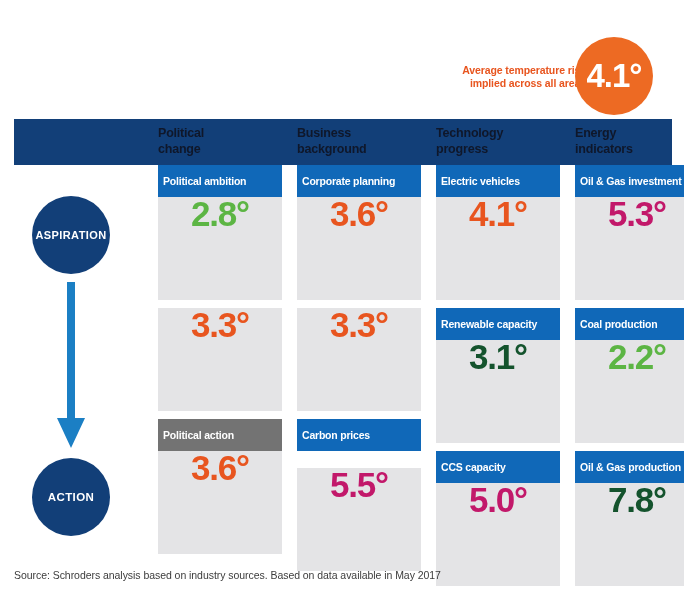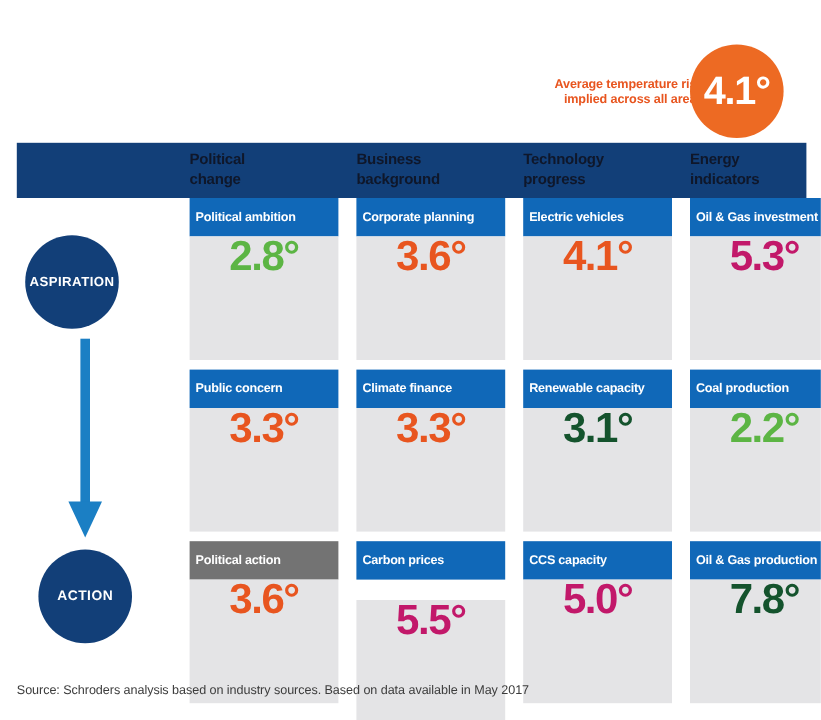--- a/index.html
+++ b/index.html
@@ -64,21 +64,21 @@
     display: flex;
     align-items: center;
     justify-content: center;
   }
   .rail-circle span {
     color: #ffffff;
     font-size: 11px;
     font-weight: bold;
     letter-spacing: 0.4px;
   }
-  #circle-aspiration { left: 21px; top: 196px; text-align: right; }
+  #circle-aspiration { left: 32px; top: 196px; text-align: right; }
   #circle-action     { left: 32px; top: 458px; }
   #circle-action span { font-size: 11.5px; }
 
   #rail-arrow {
     position: absolute;
     left: 54px;
     top: 282px;
     width: 34px;
     height: 170px;
   }
@@ -185,21 +185,20 @@
 
   <div class="column" style="left:144px">
     <div class="cell">
       <div class="cell-label" style="background: rgb(16, 104, 184);">Political ambition</div>
       <div class="cell-body" style="background: rgb(228, 228, 230);">
         <span class="cell-value" style="color: rgb(92, 181, 68);">2.8°</span>
       </div>
     </div>
     <div class="cell-gap"></div>
     <div class="cell">
-      <div class="cell-label" style="background: rgb(16, 104, 184);">Public concern</div>
       <div class="cell-body" style="background: rgb(228, 228, 230);">
         <span class="cell-value" style="color: rgb(232, 85, 31);">3.3°</span>
       </div>
     </div>
     <div class="cell-gap"></div>
     <div class="cell">
       <div class="cell-label" style="background: #737373;">Political action</div>
       <div class="cell-body" style="background: rgb(228, 228, 230);">
         <span class="cell-value" style="color: rgb(232, 85, 31);">3.6°</span>
       </div>
@@ -208,21 +207,20 @@
 
   <div class="column" style="left:283px">
     <div class="cell">
       <div class="cell-label" style="background: rgb(16, 104, 184);">Corporate planning</div>
       <div class="cell-body" style="background: rgb(228, 228, 230);">
         <span class="cell-value" style="color: rgb(232, 85, 31);">3.6°</span>
       </div>
     </div>
     <div class="cell-gap"></div>
     <div class="cell">
-      <div class="cell-label" style="background: rgb(16, 104, 184);">Climate finance</div>
       <div class="cell-body" style="background: rgb(228, 228, 230);">
         <span class="cell-value" style="color: rgb(232, 85, 31);">3.3°</span>
       </div>
     </div>
     <div class="cell-gap"></div>
     <div class="cell">
       <div class="cell-label" style="background: rgb(16, 104, 184);">Carbon prices</div>
       <div class="cell-body" style="background: rgb(228, 228, 230); margin-top: 17px;">
         <span class="cell-value" style="color: rgb(194, 24, 106);">5.5°</span>
       </div>

